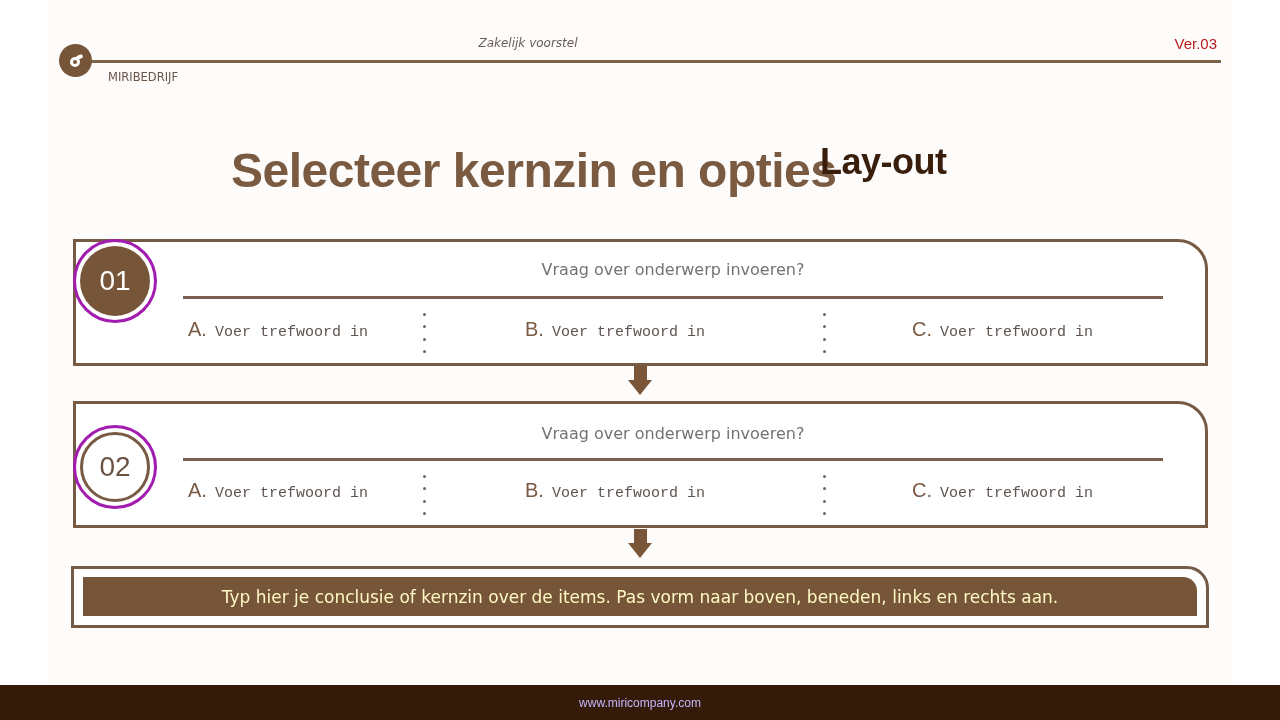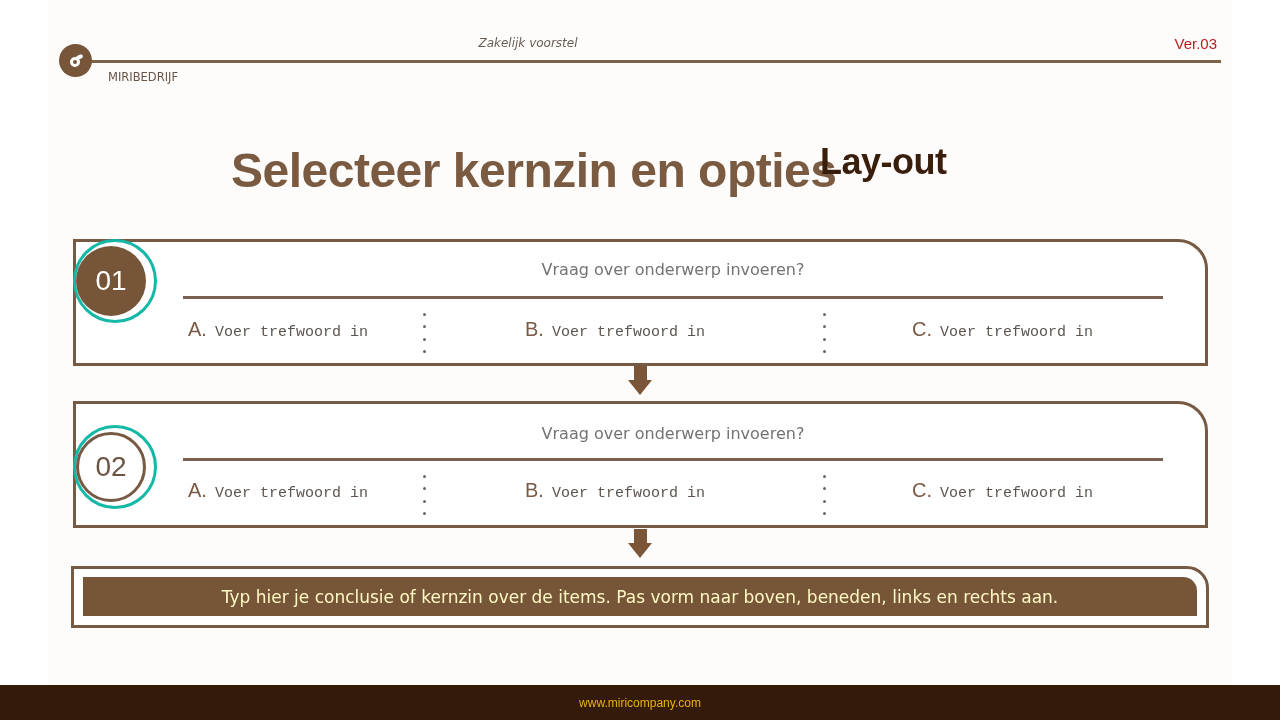--- a/index.html
+++ b/index.html
@@ -19,21 +19,21 @@
     .version { position: absolute; right: 63px; top: 35px; font-size: 15px; color: #b91c1c; }
 
     
     .title-main { position: absolute; left: 231px; top: 143px; font-size: 48px; font-weight: bold; color: #7a5a40; letter-spacing: -0.5px; }
     .title-overlay { position: absolute; left: 820px; top: 141px; font-size: 36px; font-weight: bold; color: #3a1e0c; letter-spacing: -0.5px; }
 
     
     .card { position: absolute; left: 73px; width: 1135px; height: 127px; border: 3px solid #775a44; border-top-right-radius: 30px; background: #ffffff; }
     .card1 { top: 239px; }
     .card2 { top: 401px; }
-    .num-outer { position: absolute; width: 84px; height: 84px; border-radius: 50%; border: 3px solid #14b8a6; background: #fff; display:flex; align-items:center; justify-content:flex-start; }
+    .num-outer { position: absolute; width: 84px; height: 84px; border-radius: 50%; border: 3px solid #a21caf; background: #fff; display:flex; align-items:center; justify-content:center; }
     .num-inner { width: 70px; height: 70px; border-radius: 50%; display:flex; align-items:center; justify-content:center; font-size: 28px; }
     .num-outer.n1 { left: 73px; top: 239px; }
     .num-outer.n1 .num-inner { background: #775539; color: #ffffff; }
     .num-outer.n2 { left: 73px; top: 401px; margin-top: 24px; }
     .num-outer.n2 .num-inner { border: 3px solid #775a44; color: #6b5344; background: #fff; }
 
     .question { position: absolute; left: 183px; width: 980px; text-align: center; font-size: 17px; color: #737373; font-family: "DejaVu Sans", sans-serif; font-size: 16px; }
     .q1 { top: 260px; }
     .q2 { top: 424px; }
     .q-rule { position: absolute; left: 183px; width: 980px; height: 3px; background: #7a6050; }
@@ -53,21 +53,21 @@
     .arrow .head { position:absolute; left: 0; top: 14px; width: 0; height: 0; border-left: 12.5px solid transparent; border-right: 12.5px solid transparent; border-top: 15px solid #7a5538; }
     .a1 { top: 366px; }
     .a2 { top: 529px; }
 
     
     .concl-outer { position: absolute; left: 71px; top: 566px; width: 1138px; height: 62px; border: 3px solid #775a44; border-top-right-radius: 22px; background: #fff; }
     .concl-inner { position: absolute; left: 83px; top: 577px; width: 1114px; height: 39px; background: #775539; border-top-right-radius: 14px; display:flex; align-items:center; justify-content:center; color: #fef9c3; font-size: 18px; font-family: "DejaVu Sans", sans-serif; font-size: 17px; }
 
     
     .footer { position: absolute; left: 0; top: 685px; width: 1280px; height: 35px; background: #341a08; display:flex; align-items:center; justify-content:center; }
-    .footer-url { color: #eab308; font-size: 12px; }
+    .footer-url { color: #c4b5fd; font-size: 12px; }
   </style>
 </head>
 <body>
 
 <div class="slide-bg"></div>
 
 <div class="header-line"></div>
 <div class="logo">
   <div class="logo-glyph">
     <div class="ring"></div>

